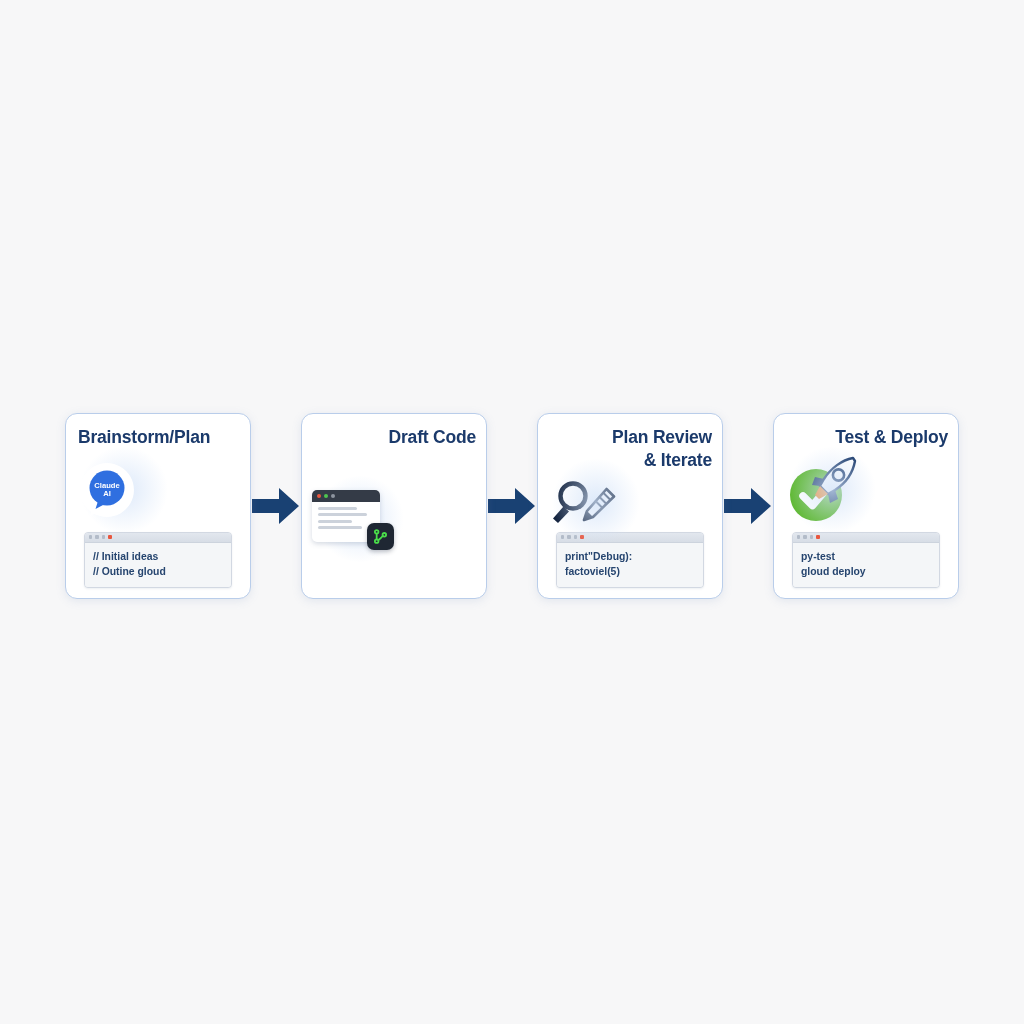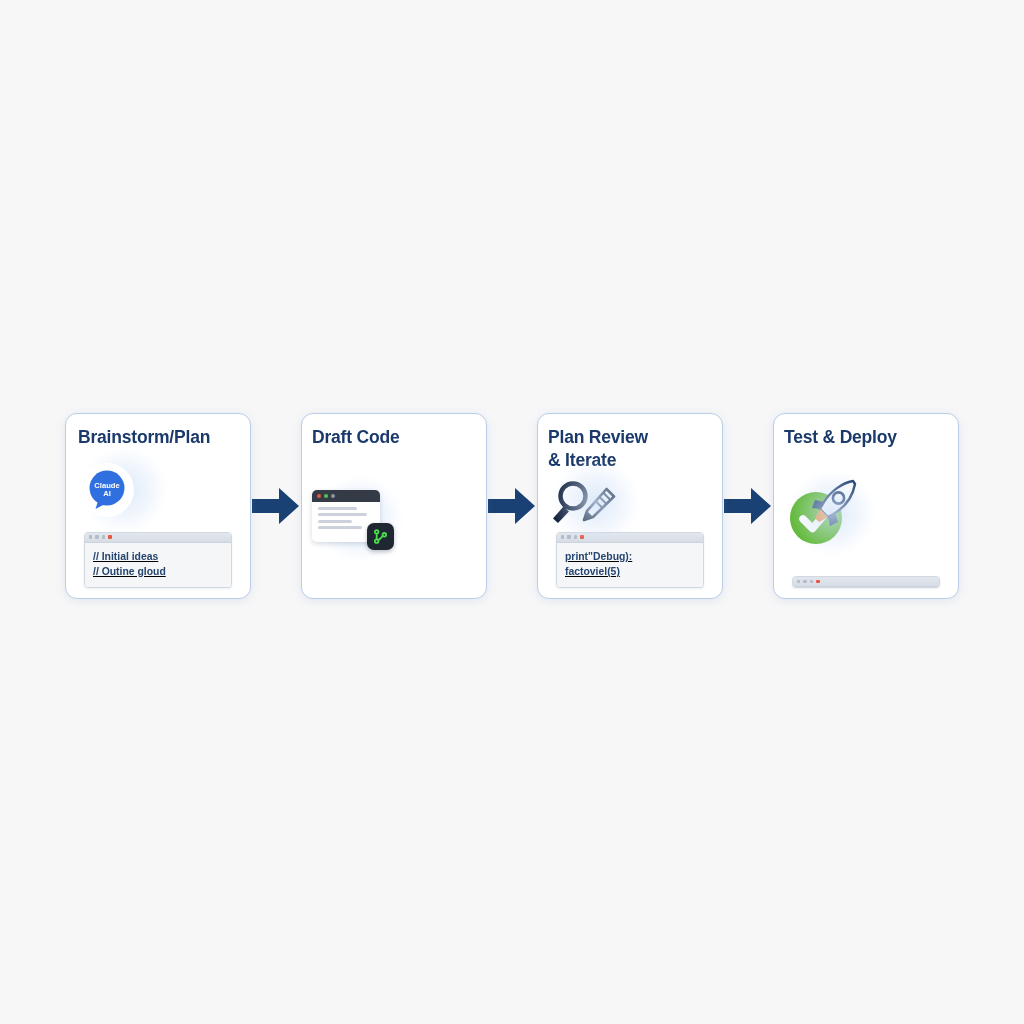--- a/index.html
+++ b/index.html
@@ -40,21 +40,21 @@
     flex-direction: column;
     align-items: center;
     flex: 0 0 auto;
   }
 
   .card-title {
     color: #1b3a6b;
     font-size: 17.5px;
     font-weight: bold;
     line-height: 1.32;
-    text-align: left;
+    text-align: right;
     width: 100%;
     letter-spacing: -0.2px;
   }
   .card.align-left .card-title { text-align: left; padding-left: 4px; }
 
   .icon-zone {
     flex: 1 1 auto;
     width: 100%;
     display: flex;
     align-items: center;
@@ -90,21 +90,20 @@
   .snippet-bar i {
     display: block;
     width: 3.4px; height: 3.4px;
     background: #b3bcc9;
     border-radius: 1px;
   }
   .snippet-bar i.red { background: #e8573f; }
   .snippet-body {
     padding: 6px 8px 8px 8px;
     background: #f4f6f8;
-    text-decoration: underline;
   }
   .snippet-body div {
     color: #26456f;
     font-size: 10.4px;
     font-weight: bold;
     line-height: 1.46;
     white-space: nowrap;
   }
 
   
@@ -295,16 +294,20 @@
       </div>
     </div>
 
     <div class="snippet">
       <div class="snippet-bar">
         <i></i>
         <i></i>
         <i></i>
         <i class="red"></i>
       </div>
+      <div class="snippet-body">
+        <div>py-test</div>
+        <div>gloud deploy</div>
+      </div>
     </div>
   </div>
 
 </div>
 
 </body></html>

